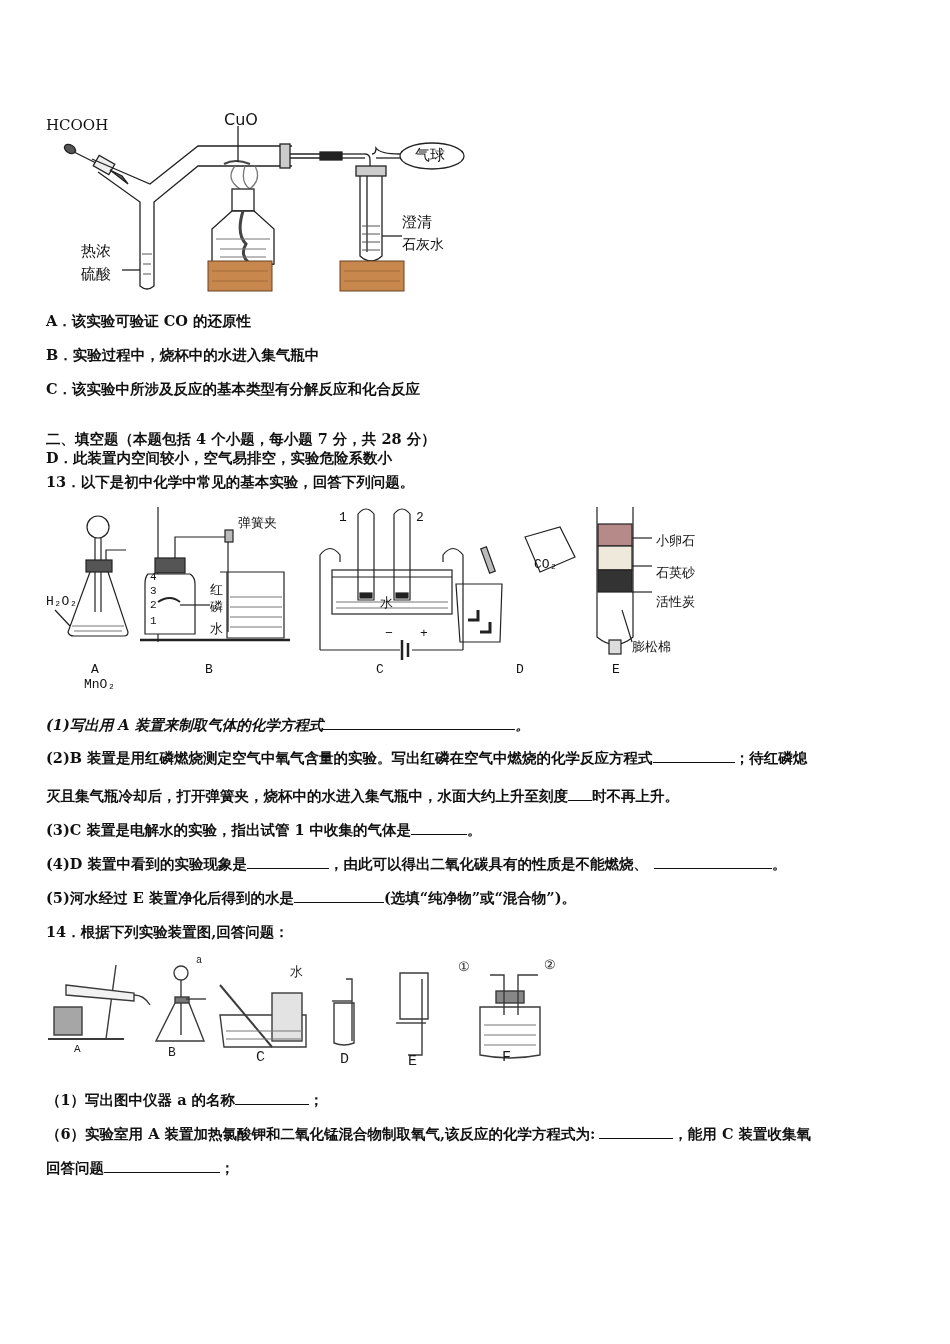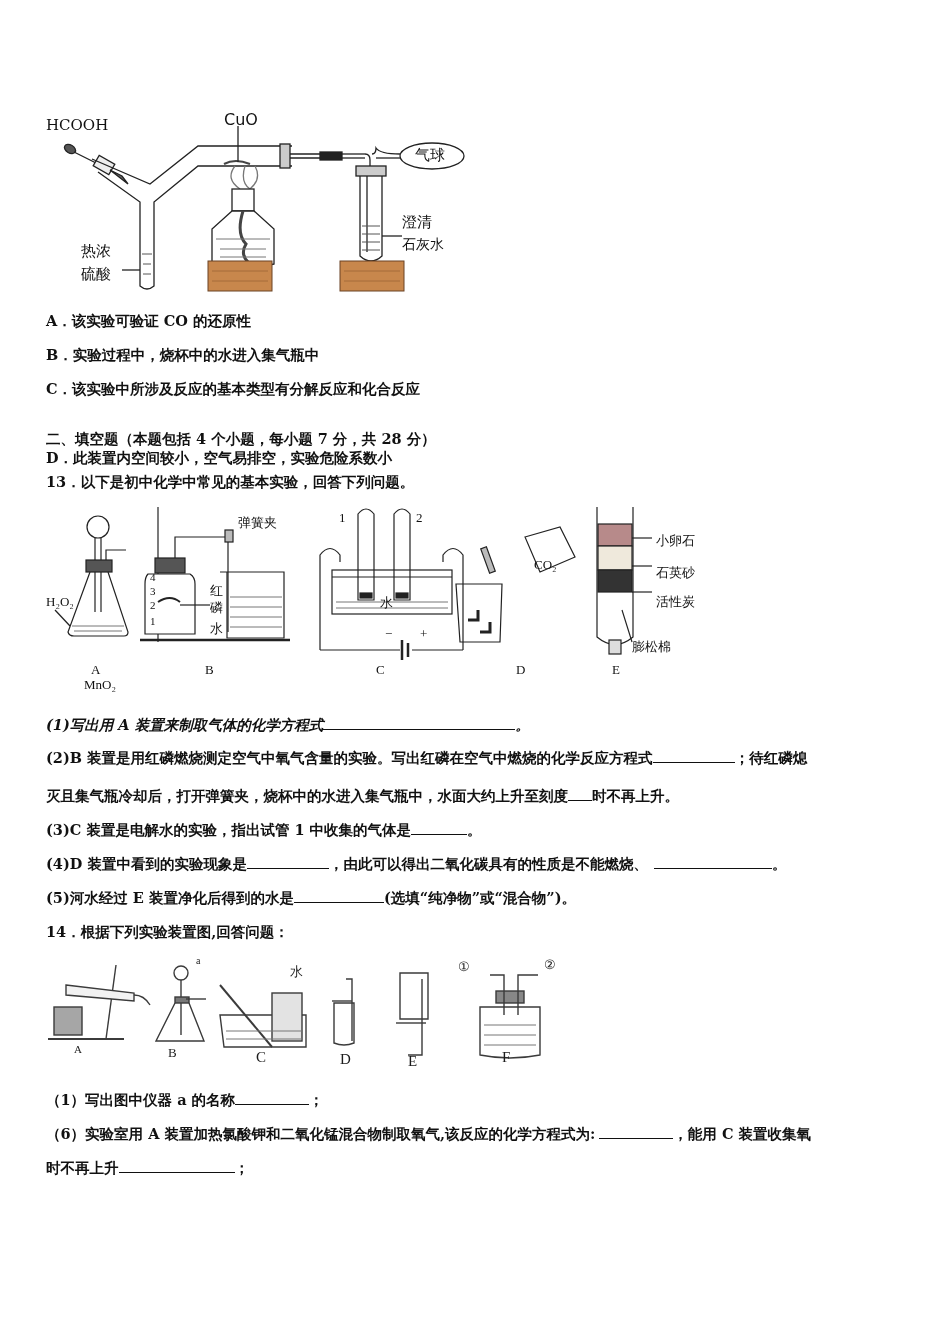--- a/index.html
+++ b/index.html
@@ -1,20 +1,20 @@
 <!DOCTYPE html>
 <html><head>
 <meta charset="utf-8">
 <style>
   html,body{margin:0;padding:0;background:#fff;}
   body{width:950px;height:1344px;position:relative;overflow:hidden;font-family:"DejaVu Serif","Liberation Serif",serif;color:#111;}
   .abs{position:absolute;}
   .line{position:absolute;left:46px;font-size:14.5px;font-weight:bold;white-space:nowrap;line-height:20px;}
   .blank{display:inline-block;border-bottom:1.3px solid #111;height:14px;vertical-align:baseline;}
-  .fig-label{position:absolute;font-size:13px;font-family:Liberation Serif, serif;}
+  .fig-label{position:absolute;font-size:13px;font-family:Liberation Mono, monospace;}
   .cn{font-family:"DejaVu Sans","Liberation Sans",sans-serif;font-weight:normal;}
 </style>
 </head>
 <body>
 
 <div class="abs" style="left:40px;top:104px;width:450px;height:196px;">
   <svg width="450" height="196" viewBox="0 0 450 196">
 
     <g stroke="#222" fill="none" stroke-width="1.3">
       <ellipse cx="30" cy="45" rx="6" ry="4" fill="#555" transform="rotate(30 30 45)"></ellipse>
@@ -262,14 +262,14 @@
   <span class="fig-label" style="left:458px;top:94px;font-size:15px;">F</span>
 </div>
 
 <div class="line" style="top:1090px;">
   <span>（1）写出图中仪器 a 的名称</span><span class="blank" style="width:74px;"></span><span>；</span>
 </div>
 <div class="line" style="top:1124px;">
   <span>（6）实验室用 A 装置加热氯酸钾和二氧化锰混合物制取氧气,该反应的化学方程式为:</span><span class="blank" style="width:74px;margin-left:4px;"></span><span>，能用 C 装置收集氧</span>
 </div>
 <div class="line" style="top:1158px;">
-  <span>时不再上升</span><span class="blank" style="width:116px;"></span><span>；</span>
+  <span>回答问题</span><span class="blank" style="width:116px;"></span><span>；</span>
 </div>
 
 </body></html>

